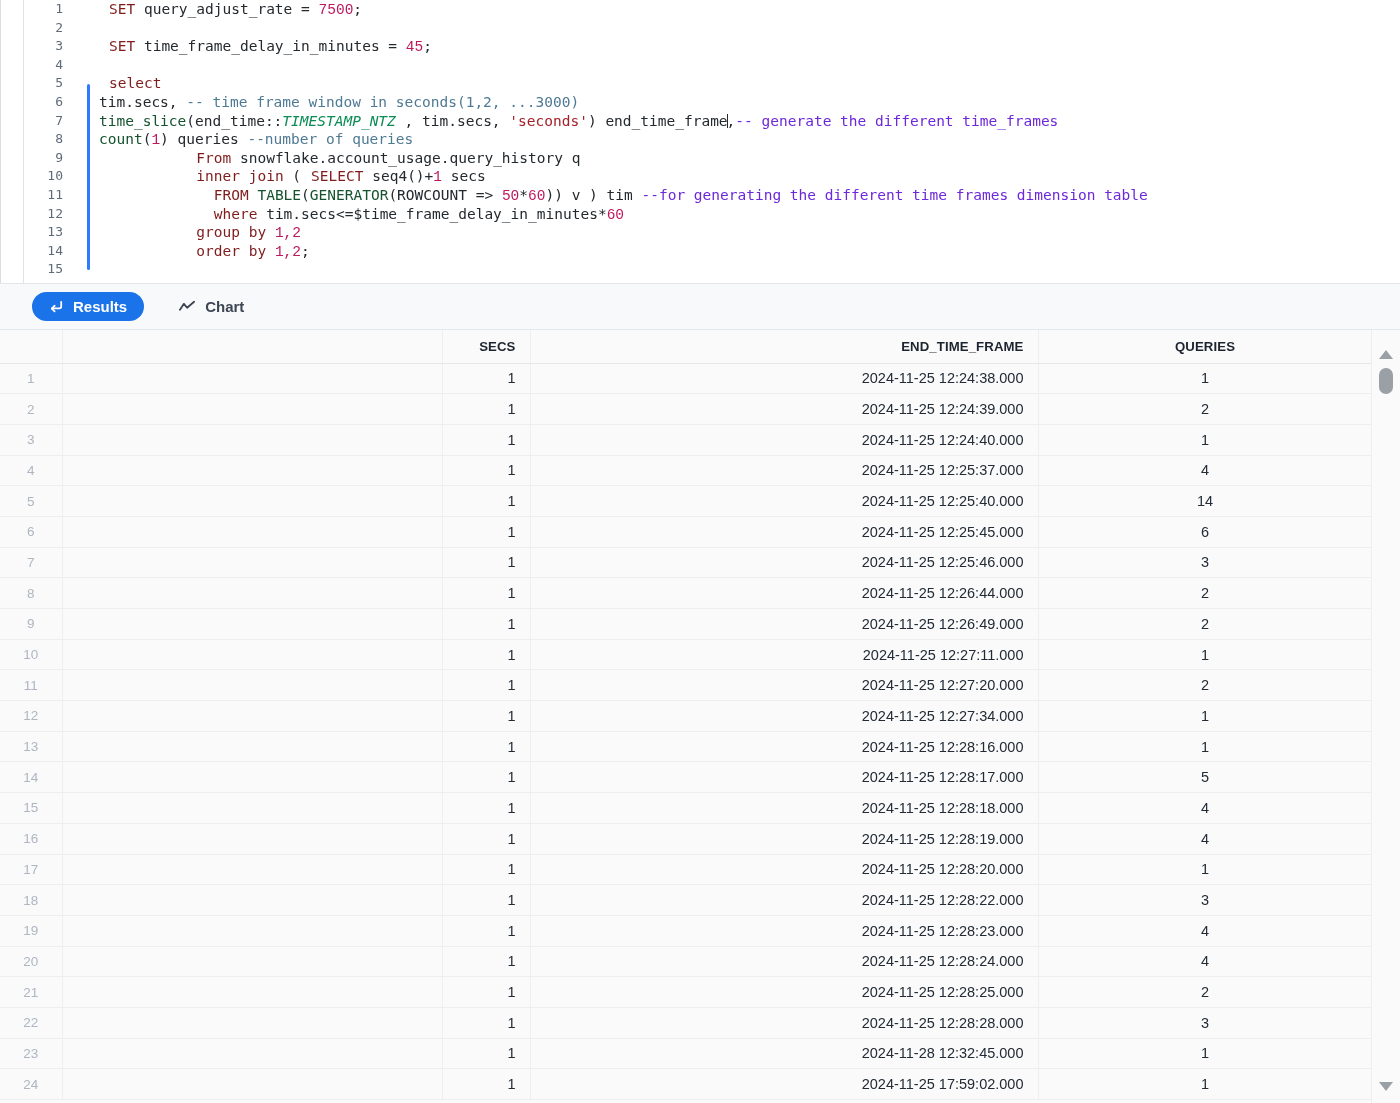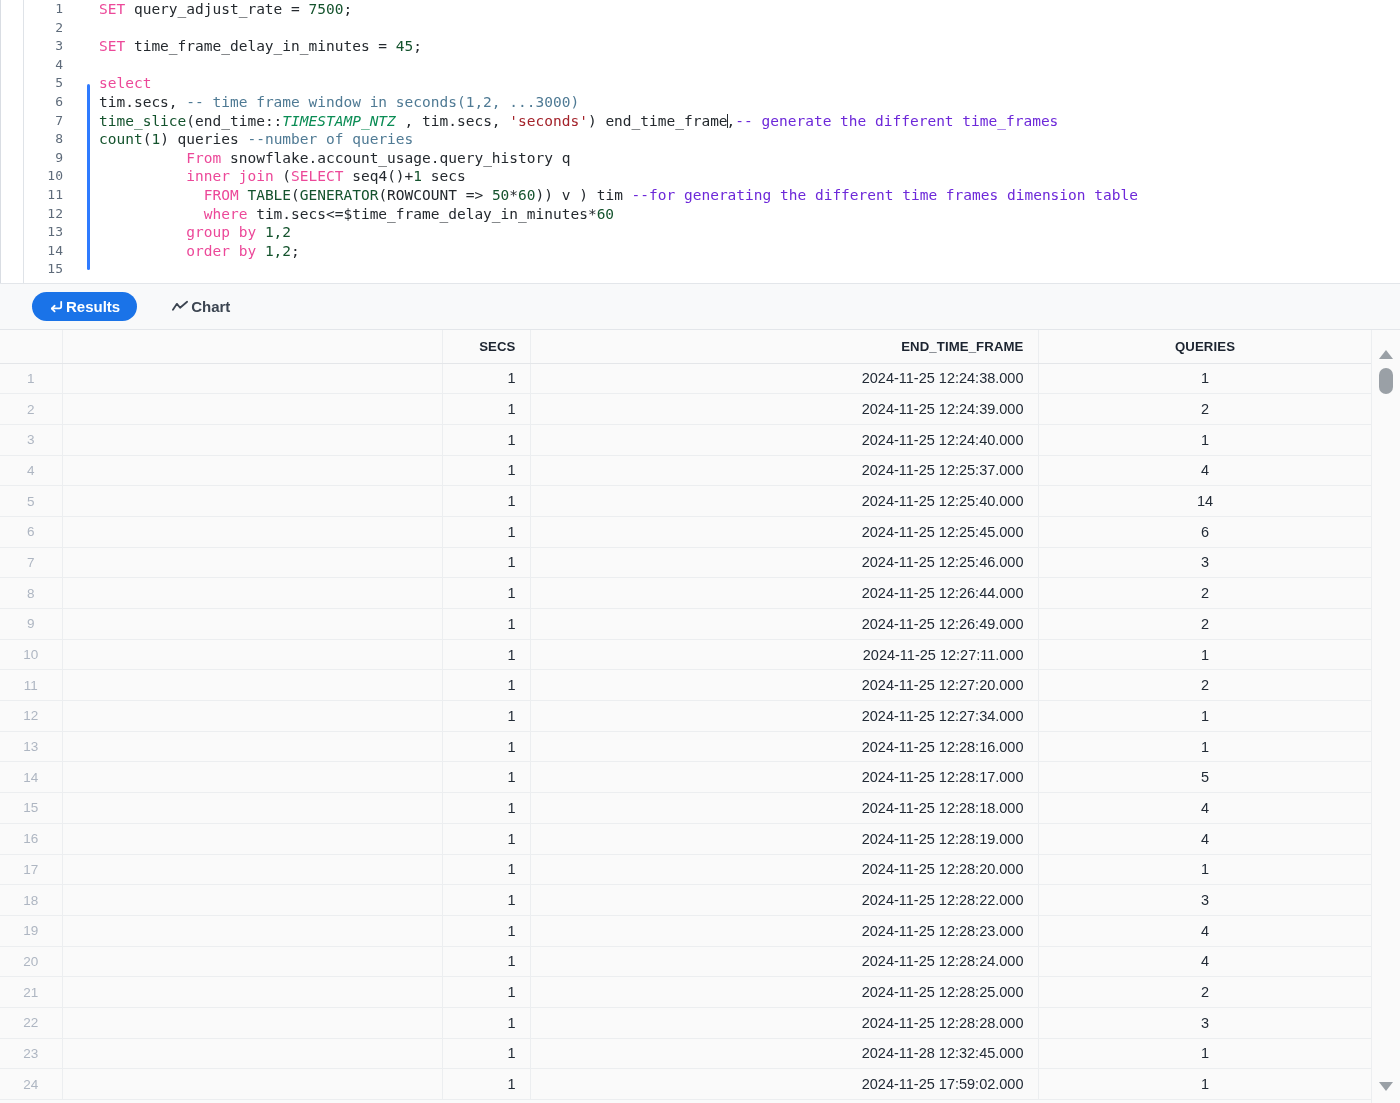--- a/index.html
+++ b/index.html
@@ -60,24 +60,24 @@
   }
   #stmt-bar {
     position: absolute;
     left: 86px;
     top: 84px;
     width: 3px;
     height: 186px;
     background: #2f7bff;
     border-radius: 2px;
   }
-  .kw   { color: #ec4899; }
+  .kw   { color: #7f1d1d; margin-left: 10px; }
   .fn   { color: #14532d; }
   .type { color: #0a8c54; font-style: italic; }
-  .num  { color: #14532d; }
+  .num  { color: #be185d; font-family: Liberation Mono, monospace; }
   .str  { color: #a3222a; }
   .cmt  { color: #4f7a94; }
   .cmt2 { color: #6d28d9; }
   .plain{ color: #24292e; }
   .caret {
     display: inline-block;
     width: 1px;
     height: 14px;
     background: #24292e;
     vertical-align: -2px;
@@ -94,21 +94,21 @@
     border-bottom: 1px solid #e3e6ea;
     box-sizing: border-box;
     display: flex;
     align-items: center;
     padding-left: 32px;
     gap: 18px;
   }
   .tab {
     display: inline-flex;
     align-items: center;
-    gap: 2px;
+    gap: 9px;
     height: 29px;
     padding: 0 17px;
     border-radius: 15px;
     font-size: 15px;
     font-weight: bold;
     cursor: pointer;
     user-select: none;
   }
   .tab.active {
     background: #1a73e8;

